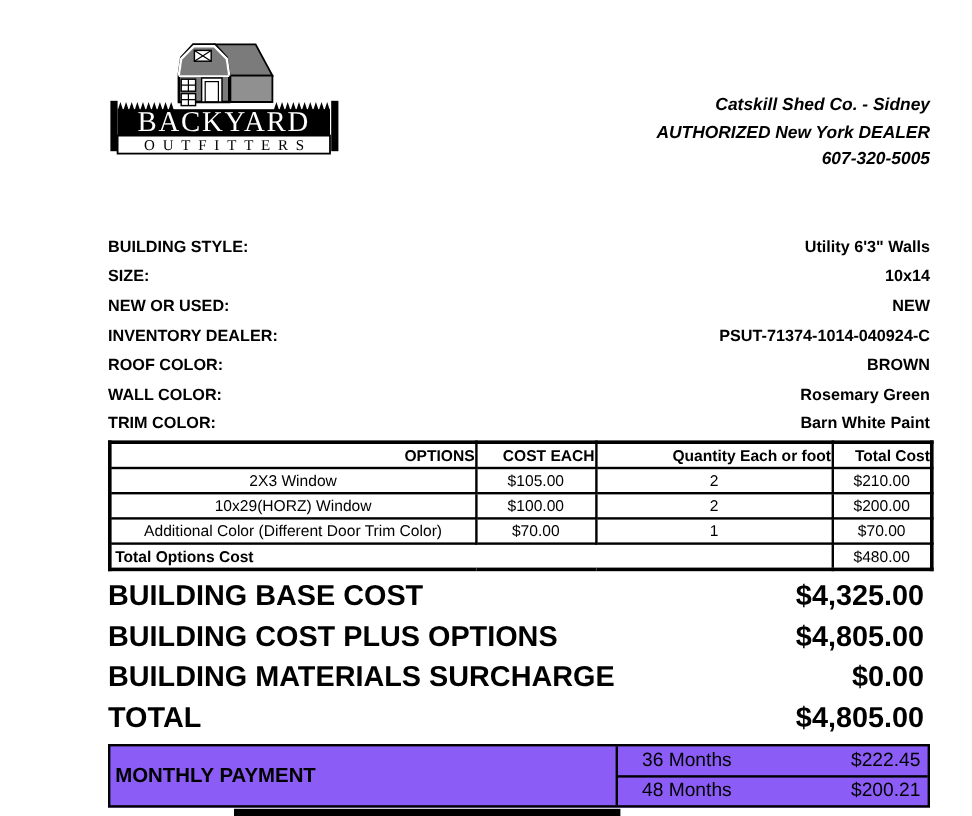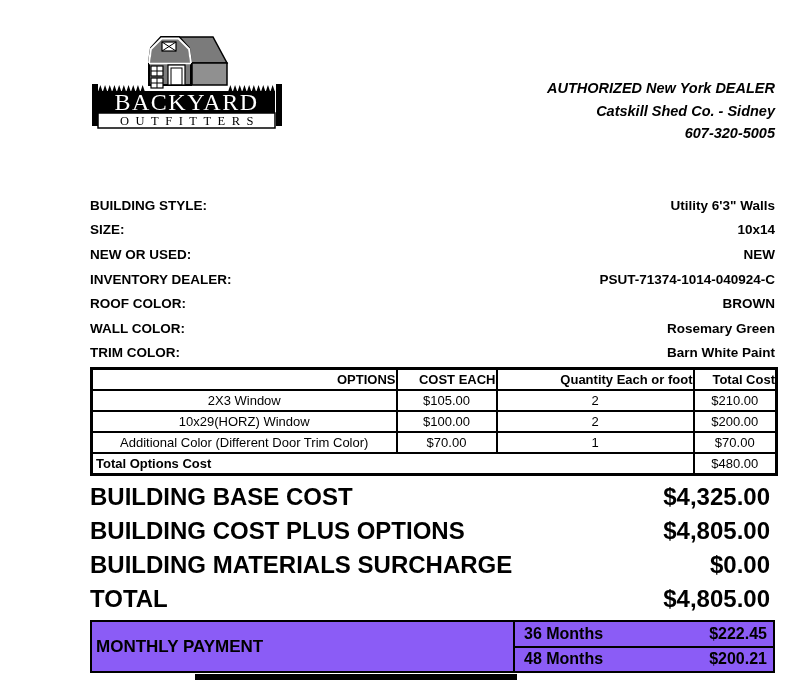--- a/index.html
+++ b/index.html
@@ -46,21 +46,21 @@
     box-sizing:border-box;border:2.5px solid #000;display:flex;background:#8b5cf6;
   }
   .m-left{
     width:423px;box-sizing:border-box;border-right:2px solid #000;
     display:flex;align-items:center;padding-left:4px;
     font-weight:bold;font-size:17px;
   }
   .m-right{flex:1;display:flex;flex-direction:column;}
   .m-row{
     flex:1;display:flex;justify-content:space-between;align-items:center;
-    padding:0 6px 0 9px;font-weight:bold;font-size:16px;
+    padding:0 6px 0 20px;font-weight:normal;font-size:16px;
   }
   .m-row.first{border-bottom:2px solid #000;}
 
   
   .bottom-bar{position:absolute;left:195px;top:674px;width:322px;height:6px;background:#000;}
 </style>
 </head>
 <body>
 
 <div id="page">
@@ -99,22 +99,22 @@
         <rect x="82" y="43" width="17" height="20" fill="#fff" stroke="#000" stroke-width="1.2"></rect>
         <rect x="85" y="46" width="11" height="17" fill="none" stroke="#000" stroke-width="1"></rect>
       </g>
 
       <text x="100.5" y="87.5" text-anchor="middle" fill="#fff" font-family="Liberation Serif, serif" font-size="24" letter-spacing="1.5">BACKYARD</text>
       <text x="104" y="103" text-anchor="middle" fill="#000" font-family="Liberation Serif, serif" font-size="12.5" letter-spacing="6.5">OUTFITTERS</text>
     </svg>
   </div>
 
   <div class="dealer">
+    <div>Catskill Shed Co. - Sidney</div>
     <div>AUTHORIZED New York DEALER</div>
-    <div>Catskill Shed Co. - Sidney</div>
     <div>607-320-5005</div>
   </div>
 
   <div class="details">
     <div class="drow">
       <span class="dlabel">BUILDING STYLE:</span>
       <span class="dvalue">Utility 6'3" Walls</span>
     </div>
     <div class="drow">
       <span class="dlabel">SIZE:</span>

